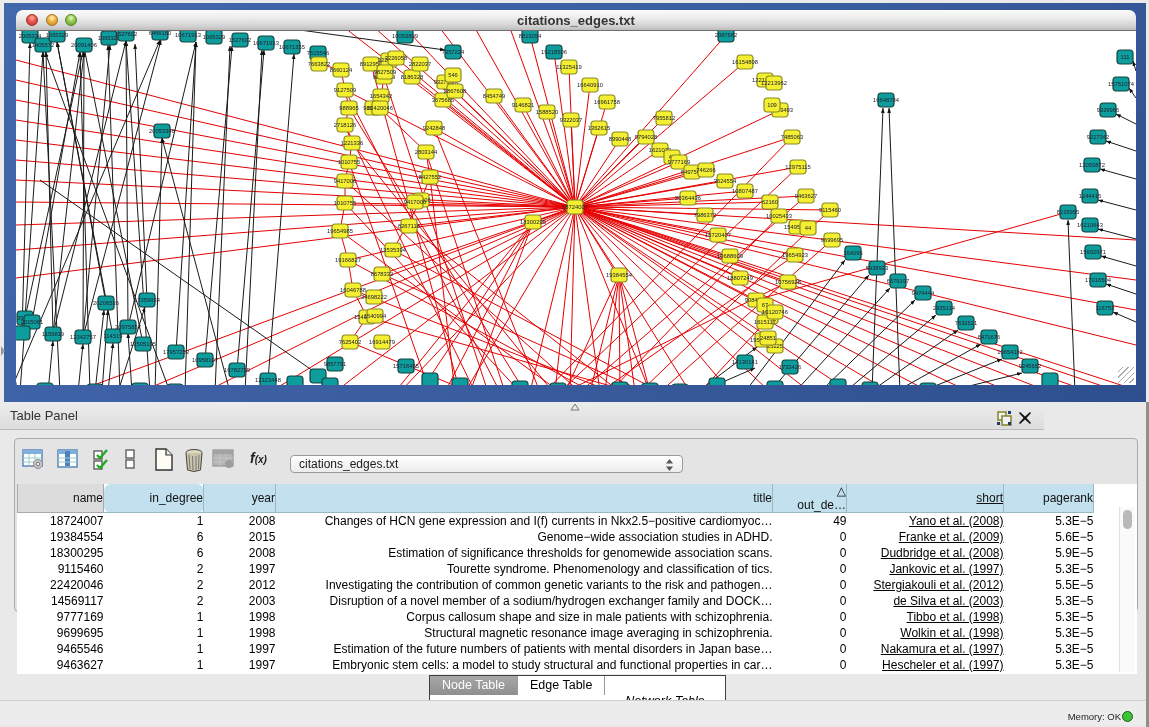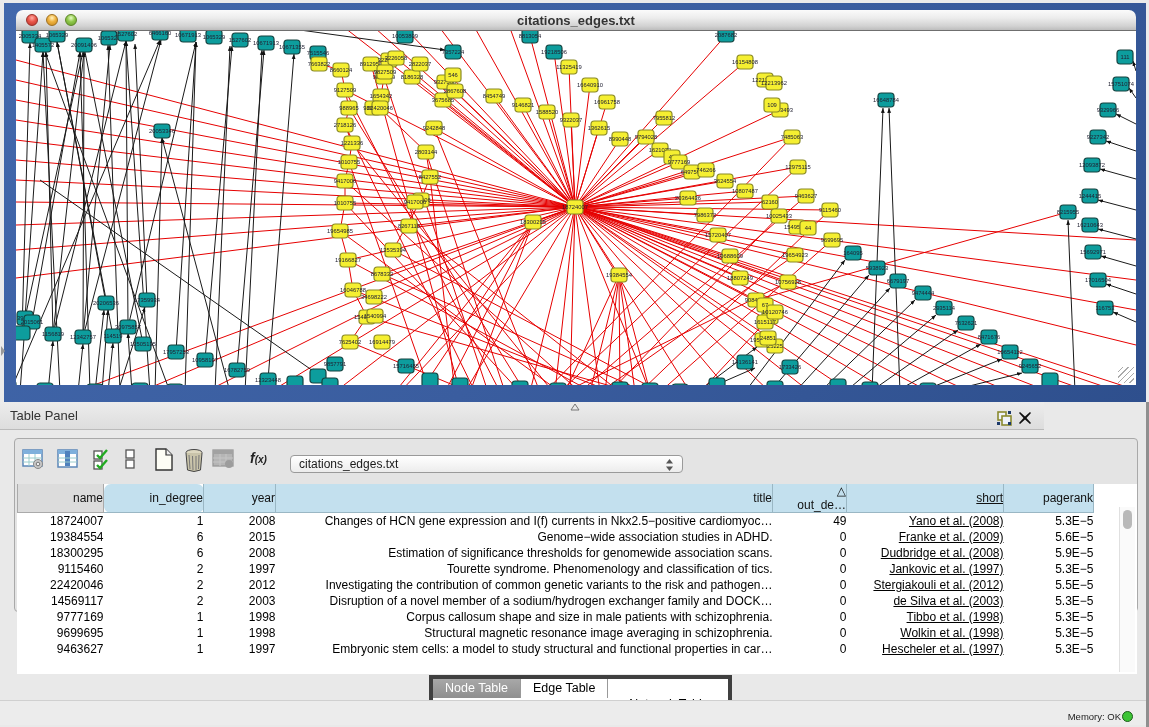--- a/index.html
+++ b/index.html
@@ -37,21 +37,21 @@
 .c1 { width:86px; padding-left:7px; }
 .c2 { width:100px; padding-left:5px;border-radius:7px; }
 .c3 { width:72px; padding-left:3px; }
 .c4 { width:497px; padding-left:5px; }
 .c5 { width:74px; padding-left:16px; }
 .c6 { width:157px; padding-left:21px;text-decoration:underline; }
 .c7 { width:90px; padding-left:3px; }
 #scrollbar { position:absolute; right:2px; top:23px; width:16px; height:165px; background:#fafafa; border-left:1px solid #e0e0e0; }
 #thumb { position:absolute; left:3px; top:3px; width:9px; height:19px; background:#b9b9b9; border-radius:5px; }
 #tabs { position:absolute; left:429px; top:273px; height:32px; display:flex;
-  border:4px solid #404040; border-radius:0; overflow:hidden; background:#fff; font-size:12.5px; }
+  border:1px solid #404040; border-radius:0; overflow:hidden; background:#fff; font-size:12.5px; }
 #tabs div { padding:2px 12px 0; height:19px; }
 #tabs .sel { background:linear-gradient(#a8a8a8,#8f8f8f); color:#fff; }
 #tabs .mid { border-left:1px solid #999; border-right:1px solid #999; }
 #status { position:absolute; left:0; top:298px; width:1149px; height:25px; background:#ececec; border-top:1px solid #d0d0d0; }
 #mem { position:absolute; right:28px; top:10px; font-size:9.5px; color:#222; }
 #dot { position:absolute; right:16px; top:10px; width:11px; height:11px; border-radius:50%;
   background:#3cc435; border:1px solid #1d5c1a; }
 #rightstrip { position:absolute; right:0px; top:0px; width:3px; height:325px; background:#8f8f8f; }
 .paneicon { position:absolute; top:9px; }
 </style></head>
@@ -771,20 +771,29 @@
 <tr>
               <td class="c1">9699695</td>
               <td class="c2">1</td>
               <td class="c3">1998</td>
               <td class="c4">Structural magnetic resonance image averaging in schizophrenia.</td>
               <td class="c5">0</td>
               <td class="c6">Wolkin et al. (1998)</td>
               <td class="c7">5.3E−5</td>
             </tr>
 <tr>
+              <td class="c1">9465546</td>
+              <td class="c2">1</td>
+              <td class="c3">1997</td>
+              <td class="c4">Estimation of the future numbers of patients with mental disorders in Japan base…</td>
+              <td class="c5">0</td>
+              <td class="c6">Nakamura et al. (1997)</td>
+              <td class="c7">5.3E−5</td>
+            </tr>
+<tr>
               <td class="c1">9463627</td>
               <td class="c2">1</td>
               <td class="c3">1997</td>
               <td class="c4">Embryonic stem cells: a model to study structural and functional properties in car…</td>
               <td class="c5">0</td>
               <td class="c6">Hescheler et al. (1997)</td>
               <td class="c7">5.3E−5</td>
             </tr>
       </tbody>
         </table>

